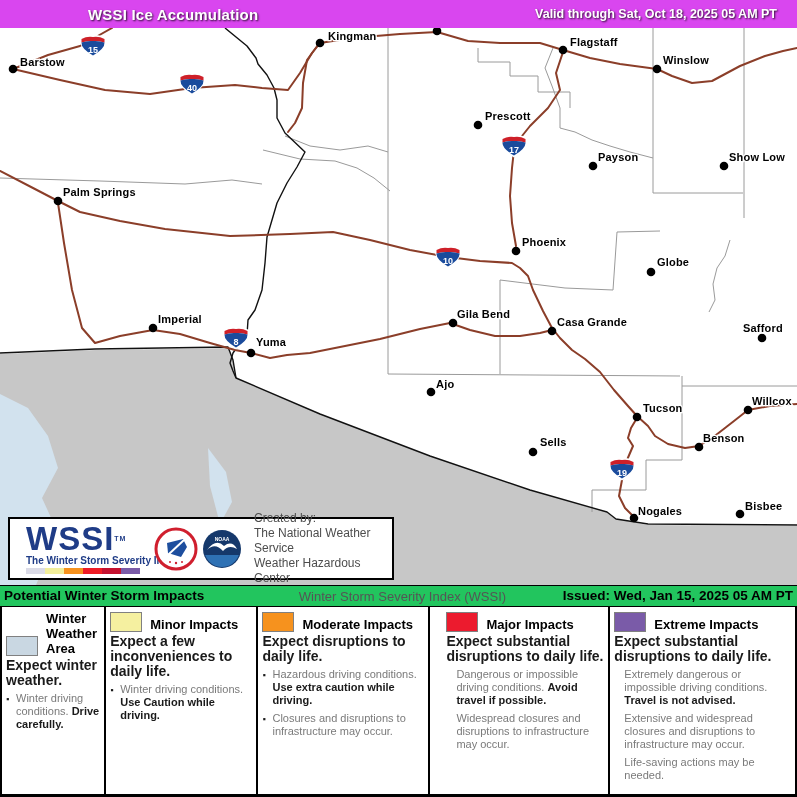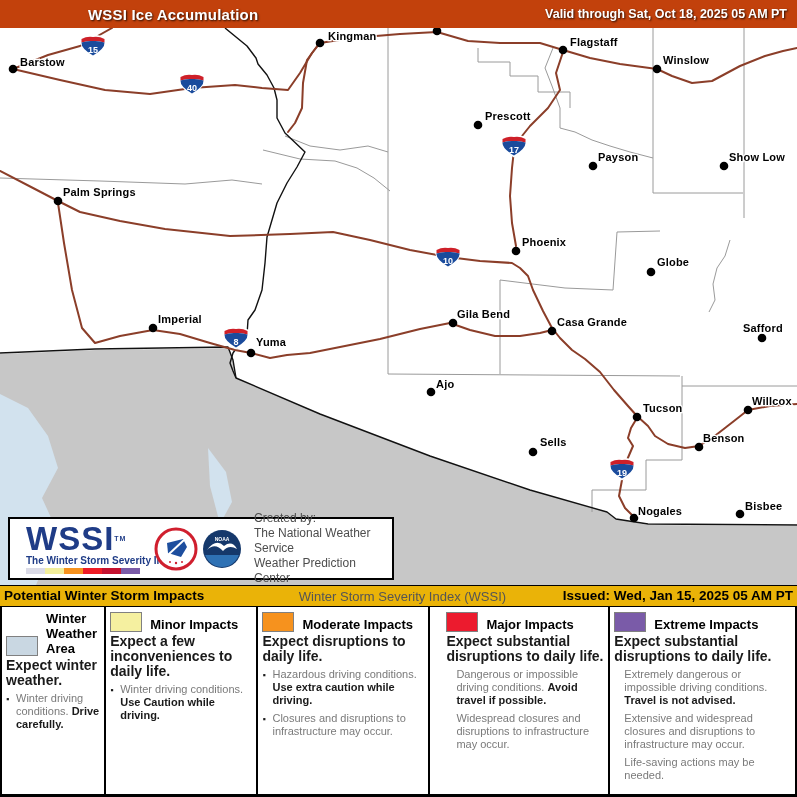--- a/index.html
+++ b/index.html
@@ -2,41 +2,41 @@
 <html><head>
 <meta charset="utf-8">
 <style>
   html,body{margin:0;padding:0;background:#fff;}
   .page{position:relative;width:797px;height:797px;background:#fff;overflow:hidden;
         font-family:"Liberation Sans",sans-serif;outline:1px solid #000;}
   
   .topbar{position:absolute;left:0;top:0;width:797px;height:28px;display:flex;align-items:center;}
   .topbar .title{font-size:15px;font-weight:bold;color:#fff;padding-left:88px;
                  text-shadow:1px 1px 2px rgba(0,0,0,.8);letter-spacing:.2px;}
-  .topbar .valid{margin-left:auto;font-size:12.5px;font-weight:bold;color:#fff;padding-right:10px;
+  .topbar .valid{margin-left:auto;font-size:12.5px;font-weight:bold;color:#fff;padding-right:20px;
                  text-shadow:1px 1px 2px rgba(0,0,0,.8);}
   
   .map-wrap{position:absolute;left:0;top:28px;width:797px;height:557px;background:#fff;}
   svg text.city{font-family:"Liberation Sans",sans-serif;font-size:11px;font-weight:bold;fill:#000;
                 stroke:#fff;stroke-width:2.6px;paint-order:stroke;letter-spacing:.2px;}
   svg text.shield-num{font-family:"Liberation Sans",sans-serif;font-weight:bold;fill:#fff;
                       text-anchor:middle;}
   
   .logo-box{position:absolute;left:8px;top:517px;width:386px;height:63px;background:#fff;
             border:2px solid #000;display:flex;align-items:center;z-index:5;box-sizing:border-box;}
   .wssi-block{margin-left:16px;width:118px;flex:0 0 auto;}
   .wssi-word{font-size:33px;font-weight:bold;color:#1F3C87;line-height:30px;letter-spacing:1px;}
   .wssi-tm{font-size:7px;vertical-align:top;color:#1F3C87;}
   .wssi-tag{font-size:10px;font-weight:bold;color:#1F3C87;margin-top:1px;white-space:nowrap;}
   .wssi-bar{display:flex;height:6px;width:114px;margin-top:2px;}
   .wssi-bar span{flex:1;}
   .logo-circles{display:flex;align-items:center;margin-left:10px;gap:4px;flex:0 0 auto;}
   .created{margin-left:12px;font-size:12px;color:#4d4d4d;line-height:15px;}
   
-  .footbar{position:absolute;left:0;top:585px;width:797px;height:22px;background:#eab308;
+  .footbar{position:absolute;left:0;top:585px;width:797px;height:22px;background:#22c55e;
            border-top:1px solid #000;border-bottom:1px solid #000;box-sizing:border-box;}
   .footbar .fl{position:absolute;left:4px;top:2px;font-size:13.5px;font-weight:bold;color:#000;}
   .footbar .fc{position:absolute;left:0;right:0;top:3px;text-align:center;font-size:13px;color:#555;padding-left:8px;}
   .footbar .fr{position:absolute;right:4px;top:2px;font-size:13.5px;font-weight:bold;color:#000;}
   
   .legend{position:absolute;left:0;top:607px;width:797px;height:190px;background:#fff;display:flex;
           border-left:2px solid #000;border-right:2px solid #000;border-bottom:3px solid #000;
           box-sizing:border-box;}
   .lcol{box-sizing:border-box;padding:4px 3px 0 4px;border-right:2px solid #000;overflow:hidden;}
   .lcol:last-child{border-right:none;}
@@ -49,21 +49,21 @@
   .lindent{flex:0 0 10px;}
   .litem .txt{flex:1;}
   .seg-gray{color:#7a7a7a;}
   .seg-bold{color:#1a1a1a;font-weight:bold;}
 </style>
 </head>
 <body>
 
 <div class="page">
 
-  <div class="topbar" style="background: #c2410c;">
+  <div class="topbar" style="background: #d946ef;">
     <div class="title">WSSI Ice Accumulation</div>
     <div class="valid">Valid through Sat, Oct 18, 2025 05 AM PT</div>
   </div>
 
   <div class="map-wrap">
     <svg id="map-svg" width="797" height="557" viewBox="0 0 797 557">
         <path d="M0,326 L95,322 L228,320 L233,332 L236,350 L320,386 L430,428 L530,462 L607,484 L616,491 L648,497 L797,498 L797,557 L0,557 Z" fill="#C7C7C7" stroke="none"></path>
         <path d="M0,366 L28,380 L48,408 L58,440 L42,470 L58,505 L36,557 L0,557 Z" fill="#D2E2EE" stroke="none"></path>
         <path d="M208,420 L226,444 L232,474 L220,496 L210,458 Z" fill="#D2E2EE" stroke="none"></path>
         <path d="M0,150 L100,153 L185,156 L232,152 L262,156" fill="none" stroke="#9A9A9A" stroke-width="1"></path>
@@ -200,21 +200,21 @@
       <svg width="40" height="40" viewBox="0 0 40 40">
         <circle cx="20" cy="20" r="19" fill="#15386B"></circle>
         <path d="M3.2,26 A17.8,17.8 0 0 0 36.8,26 Z" fill="#2E71B4"></path>
         <path d="M5,21 Q14,9 22,17 Q30,11 35,20 Q27,15 21,22 Q13,13 5,21 Z" fill="#fff"></path>
         <text x="20" y="12" text-anchor="middle" font-size="5" fill="#fff" font-family="Liberation Sans,sans-serif" font-weight="bold">NOAA</text>
       </svg>
     </div>
     <div class="created">
       <div>Created by:</div>
       <div>The National Weather Service</div>
-      <div>Weather Prediction Center</div>
+      <div>Weather Hazardous Center</div>
     </div>
   </div>
 
   <div class="footbar">
     <span class="fl">Potential Winter Storm Impacts</span>
     <span class="fc">Winter Storm Severity Index (WSSI)</span>
     <span class="fr">Issued: Wed, Jan 15, 2025 05 AM PT</span>
   </div>
 
   <div class="legend" id="legend">

